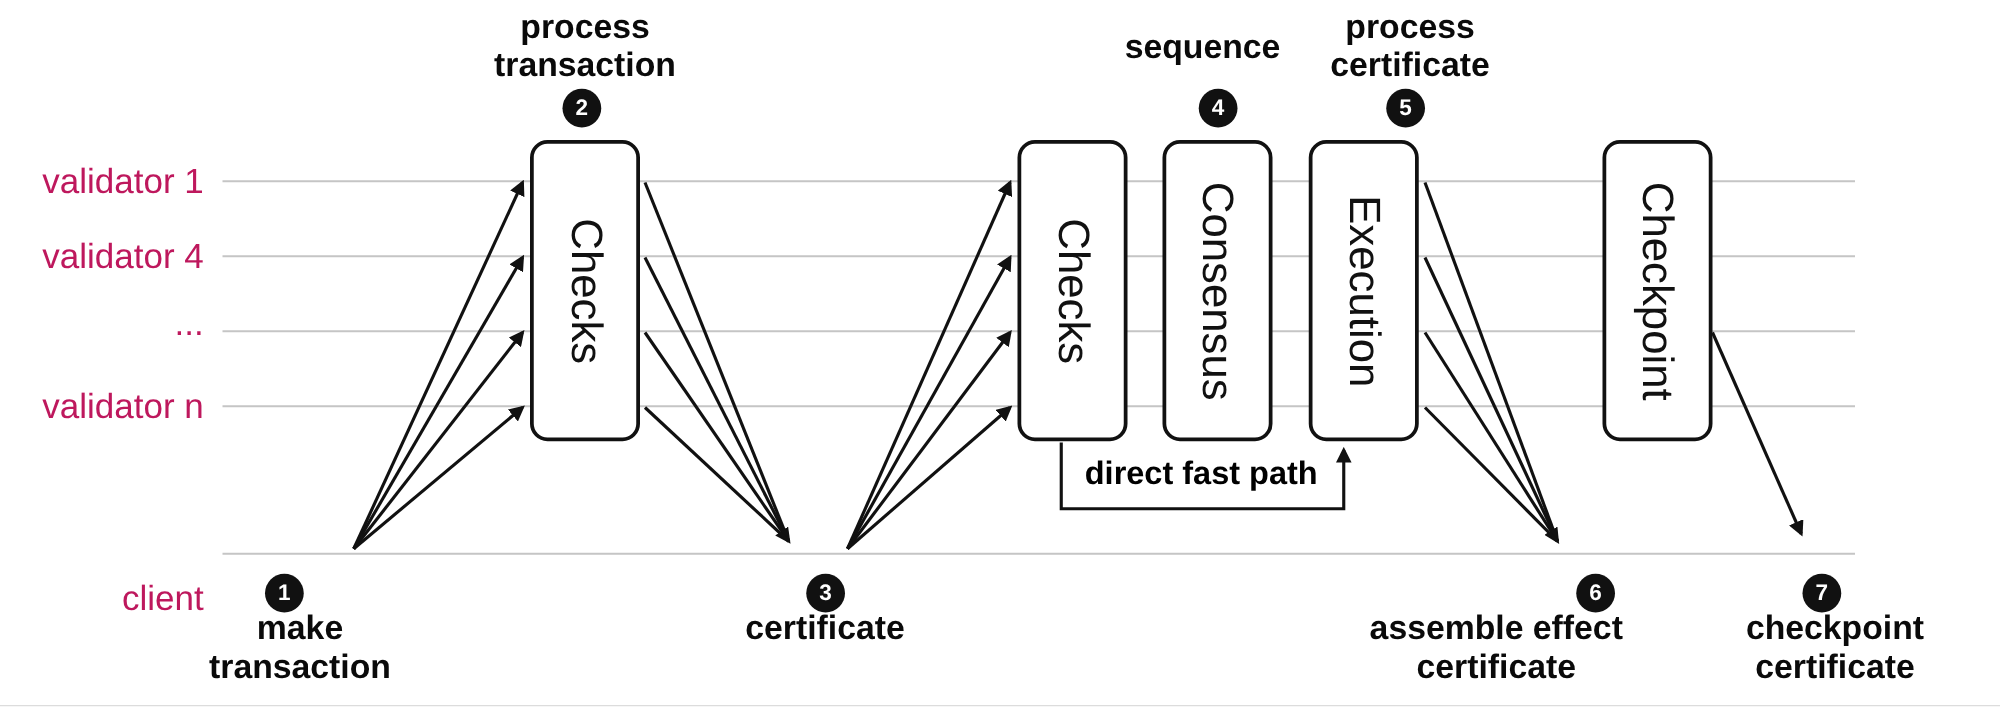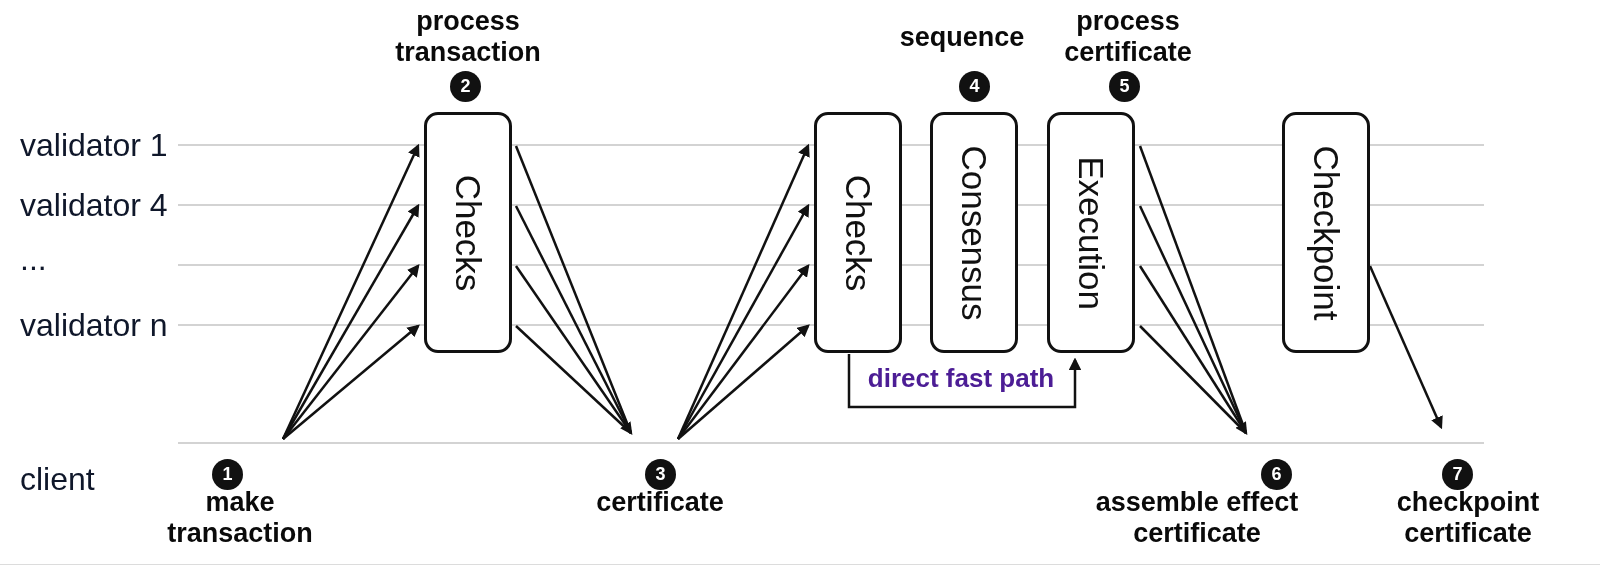--- a/index.html
+++ b/index.html
@@ -16,22 +16,23 @@
   }
 
   .wires { position: absolute; left: 0; top: 0; width: 1600px; height: 571px; }
 
   .lane-label {
     position: absolute;
     left: 20px;
     width: 143px;
     height: 30px;
     line-height: 30px;
-    font-size: 32px;
-    color: #0f172a;
+    text-align: right;
+    font-size: 28px;
+    color: #be185d;
     white-space: nowrap;
   }
 
   .pbox {
     position: absolute;
     top: 112px;
     width: 88px;
     height: 241px;
     background: #ffffff;
     border: 3px solid var(--ink, #111111);
@@ -73,21 +74,21 @@
   .phase-label.wide { width: 340px; }
 
   .fastpath-label {
     position: absolute;
     left: 845px;
     top: 363px;
     width: 232px;
     text-align: center;
     font-weight: bold;
     font-size: 26px;
-    color: #4c1d95;
+    color: #000000;
     white-space: nowrap;
   }
 
   .bottom-rule {
     position: absolute;
     left: 0;
     top: 564px;
     width: 1600px;
     height: 1px;
     background: #dcdcdc;

